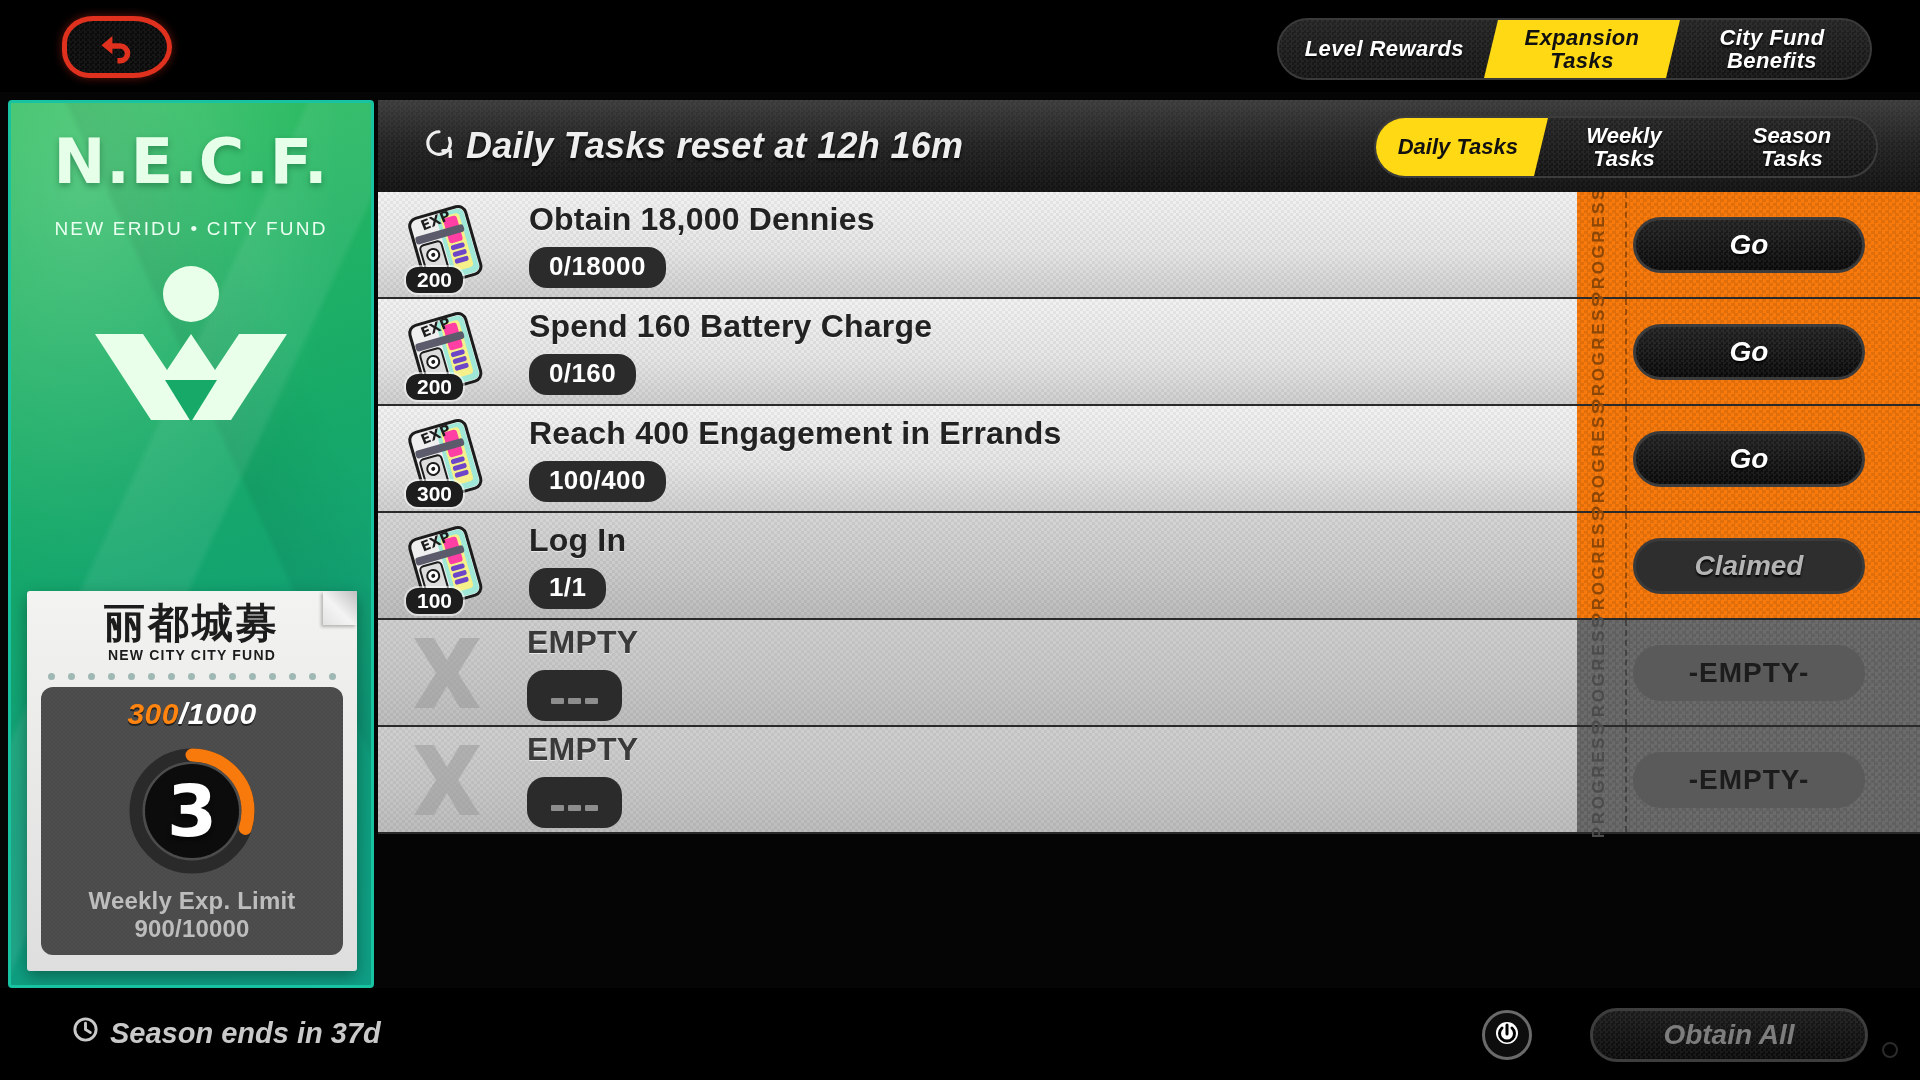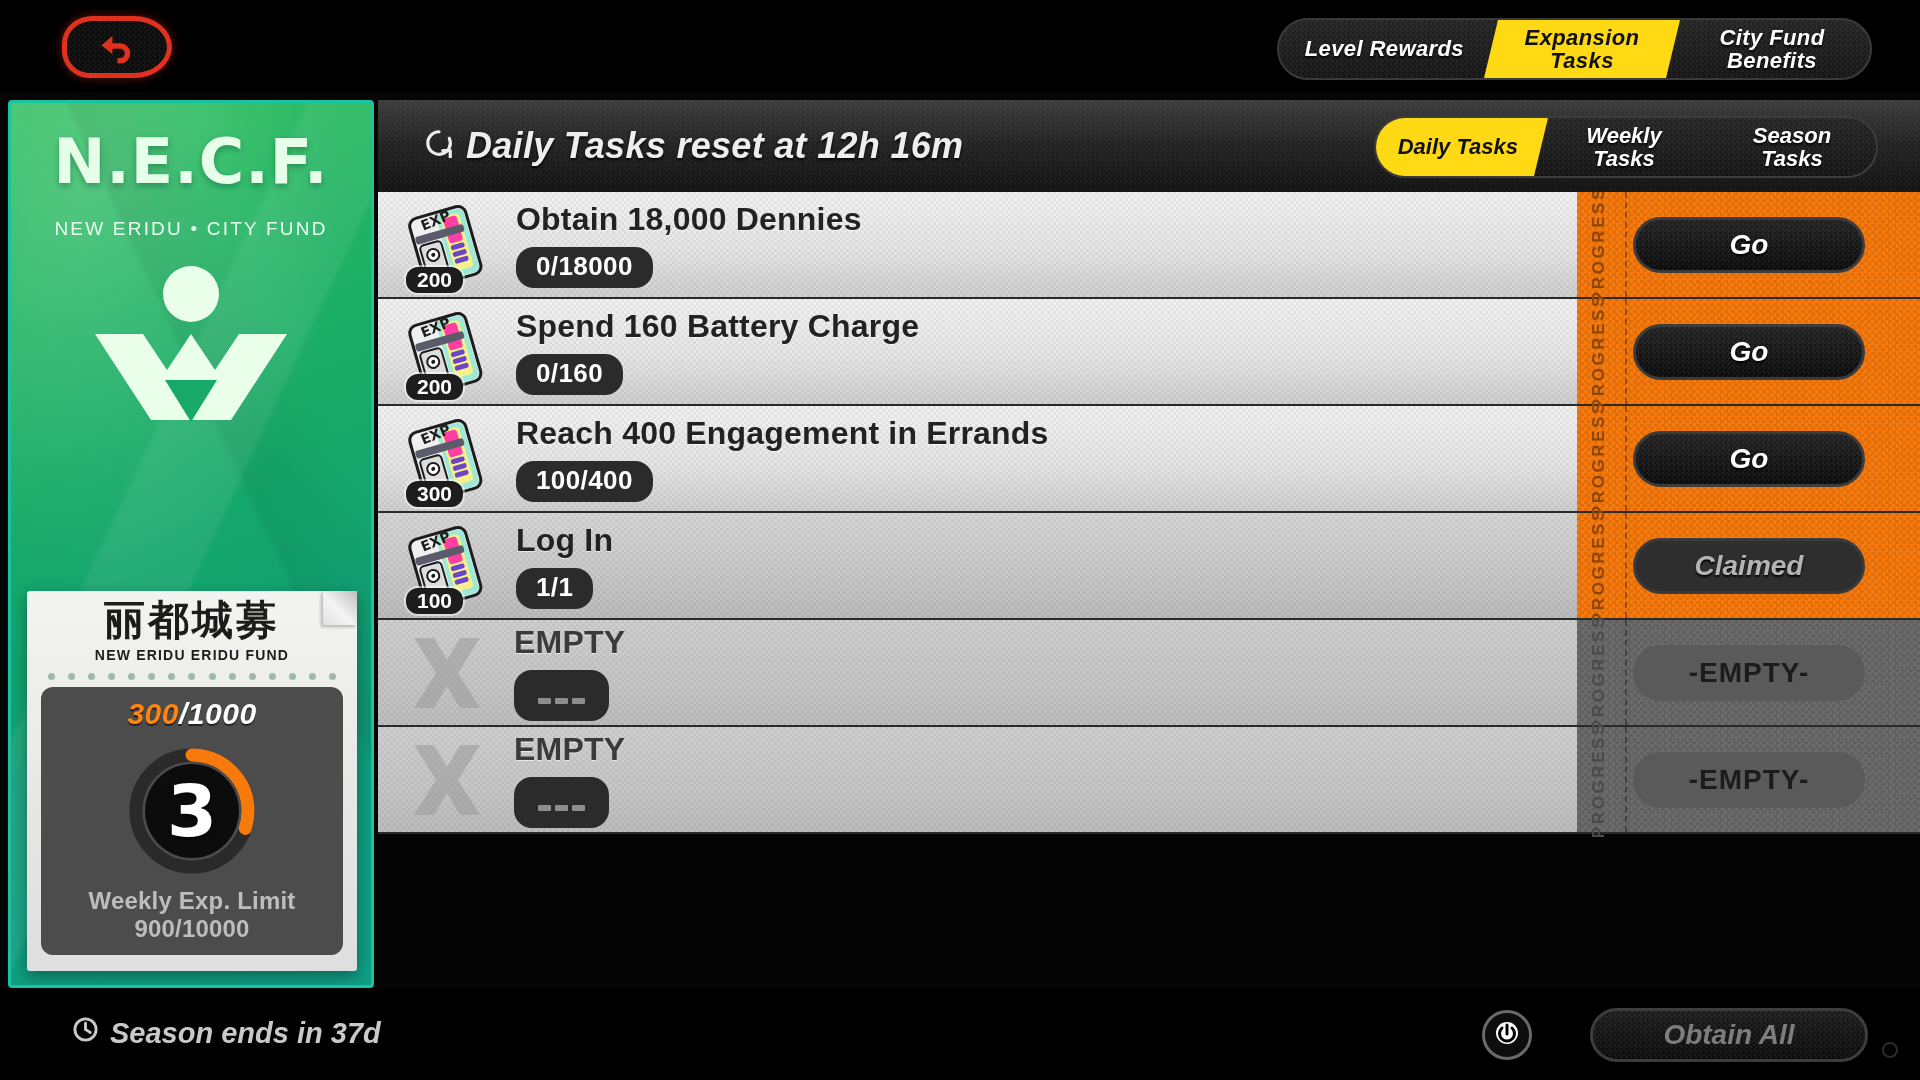--- a/index.html
+++ b/index.html
@@ -95,21 +95,21 @@
     padding: 12px 14px 16px;
     z-index: 3;
   }
   .levelcard::after{
     content:""; position:absolute; right:0; top:0; width:34px; height:34px;
     background: linear-gradient(225deg,#bfbfbf 0%, #f4f4f4 55%, #e2e2e2 100%);
     box-shadow:-2px 2px 3px rgba(0,0,0,.25);
   }
   .cn-title {
     text-align: center; font-size: 41px; font-weight: 800; color: #1c1c1c;
-    letter-spacing: 3px; font-family: Liberation Mono, monospace; line-height: 1;
+    letter-spacing: 3px; font-family: Liberation Serif, serif; line-height: 1;
   }
   .cn-sub { text-align: center; font-size: 14px; font-weight: 700; color: #1c1c1c; letter-spacing: 1.2px; margin-top: 3px; }
   .perf { height: 14px; margin: 6px 0 4px; display: flex; justify-content: space-around; align-items: center; }
   .perf i { display:block; width: 7px; height: 7px; border-radius: 50%; background: #9fb8b4; }
   .darkbox {
     background: #4a4a4a; border-radius: 12px; padding: 10px 8px 12px;
     background-image: repeating-conic-gradient(rgba(255,255,255,.025) 0% 25%, transparent 0% 50%);
     background-size: 4px 4px;
   }
   .exp-line { text-align: center; font-size: 30px; font-weight: 800; font-style: italic; color: #fff;
@@ -196,21 +196,21 @@
   .expicon .amt {
     position:absolute; left: 6px; bottom: -2px;
     background:#1d1d1d; color:#fff; border-radius: 12px;
     font-size: 21px; font-weight: 800; padding: 1px 11px;
     box-shadow: 0 0 0 2px rgba(255,255,255,.5);
     margin-top: 24px;
   }
   .xicon { width: 86px; height: 86px; margin-left: 26px; flex: 0 0 86px; opacity:.55; }
   .xicon svg{ width:100%; height:100%; display:block; }
 
-  .texts { margin-left: 24px; }
+  .texts { margin-left: 37px; }
   .task-title {
     font-size: 32px; font-weight: 800; color:#222; letter-spacing: .2px;
     text-shadow: 0 1px 0 rgba(255,255,255,.6);
   }
   .task-title.faded { color:#3a3a3a; }
   .progress-pill {
     display:inline-block; margin-top: 9px;
     background:#2b2b2b; color:#fff; border-radius: 18px;
     font-size: 26px; font-weight: 800; padding: 4px 20px 6px; letter-spacing:.4px;
   }
@@ -315,21 +315,21 @@
     <div class="necf-emblem">
       <svg viewBox="0 0 220 185" aria-hidden="true">
         <circle cx="110" cy="34" r="28" fill="#e9ffe9"></circle>
         <path d="M14 74 L62 74 L86 110 L110 74 L134 110 L158 74 L206 74 L150 160 L110 160 L70 160 Z" fill="#e9ffe9"></path>
         <path d="M84 120 L136 120 L110 162 Z" fill="#16a968"></path>
       </svg>
     </div>
 
     <div class="levelcard">
       <div class="cn-title">丽都城募</div>
-      <div class="cn-sub">NEW ERIDU ERIDU FUND</div>
+      <div class="cn-sub">NEW CITY CITY FUND</div>
       <div class="perf">
         <i></i>
           <i></i>
           <i></i>
           <i></i>
           <i></i>
           <i></i>
           <i></i>
           <i></i>
           <i></i>

